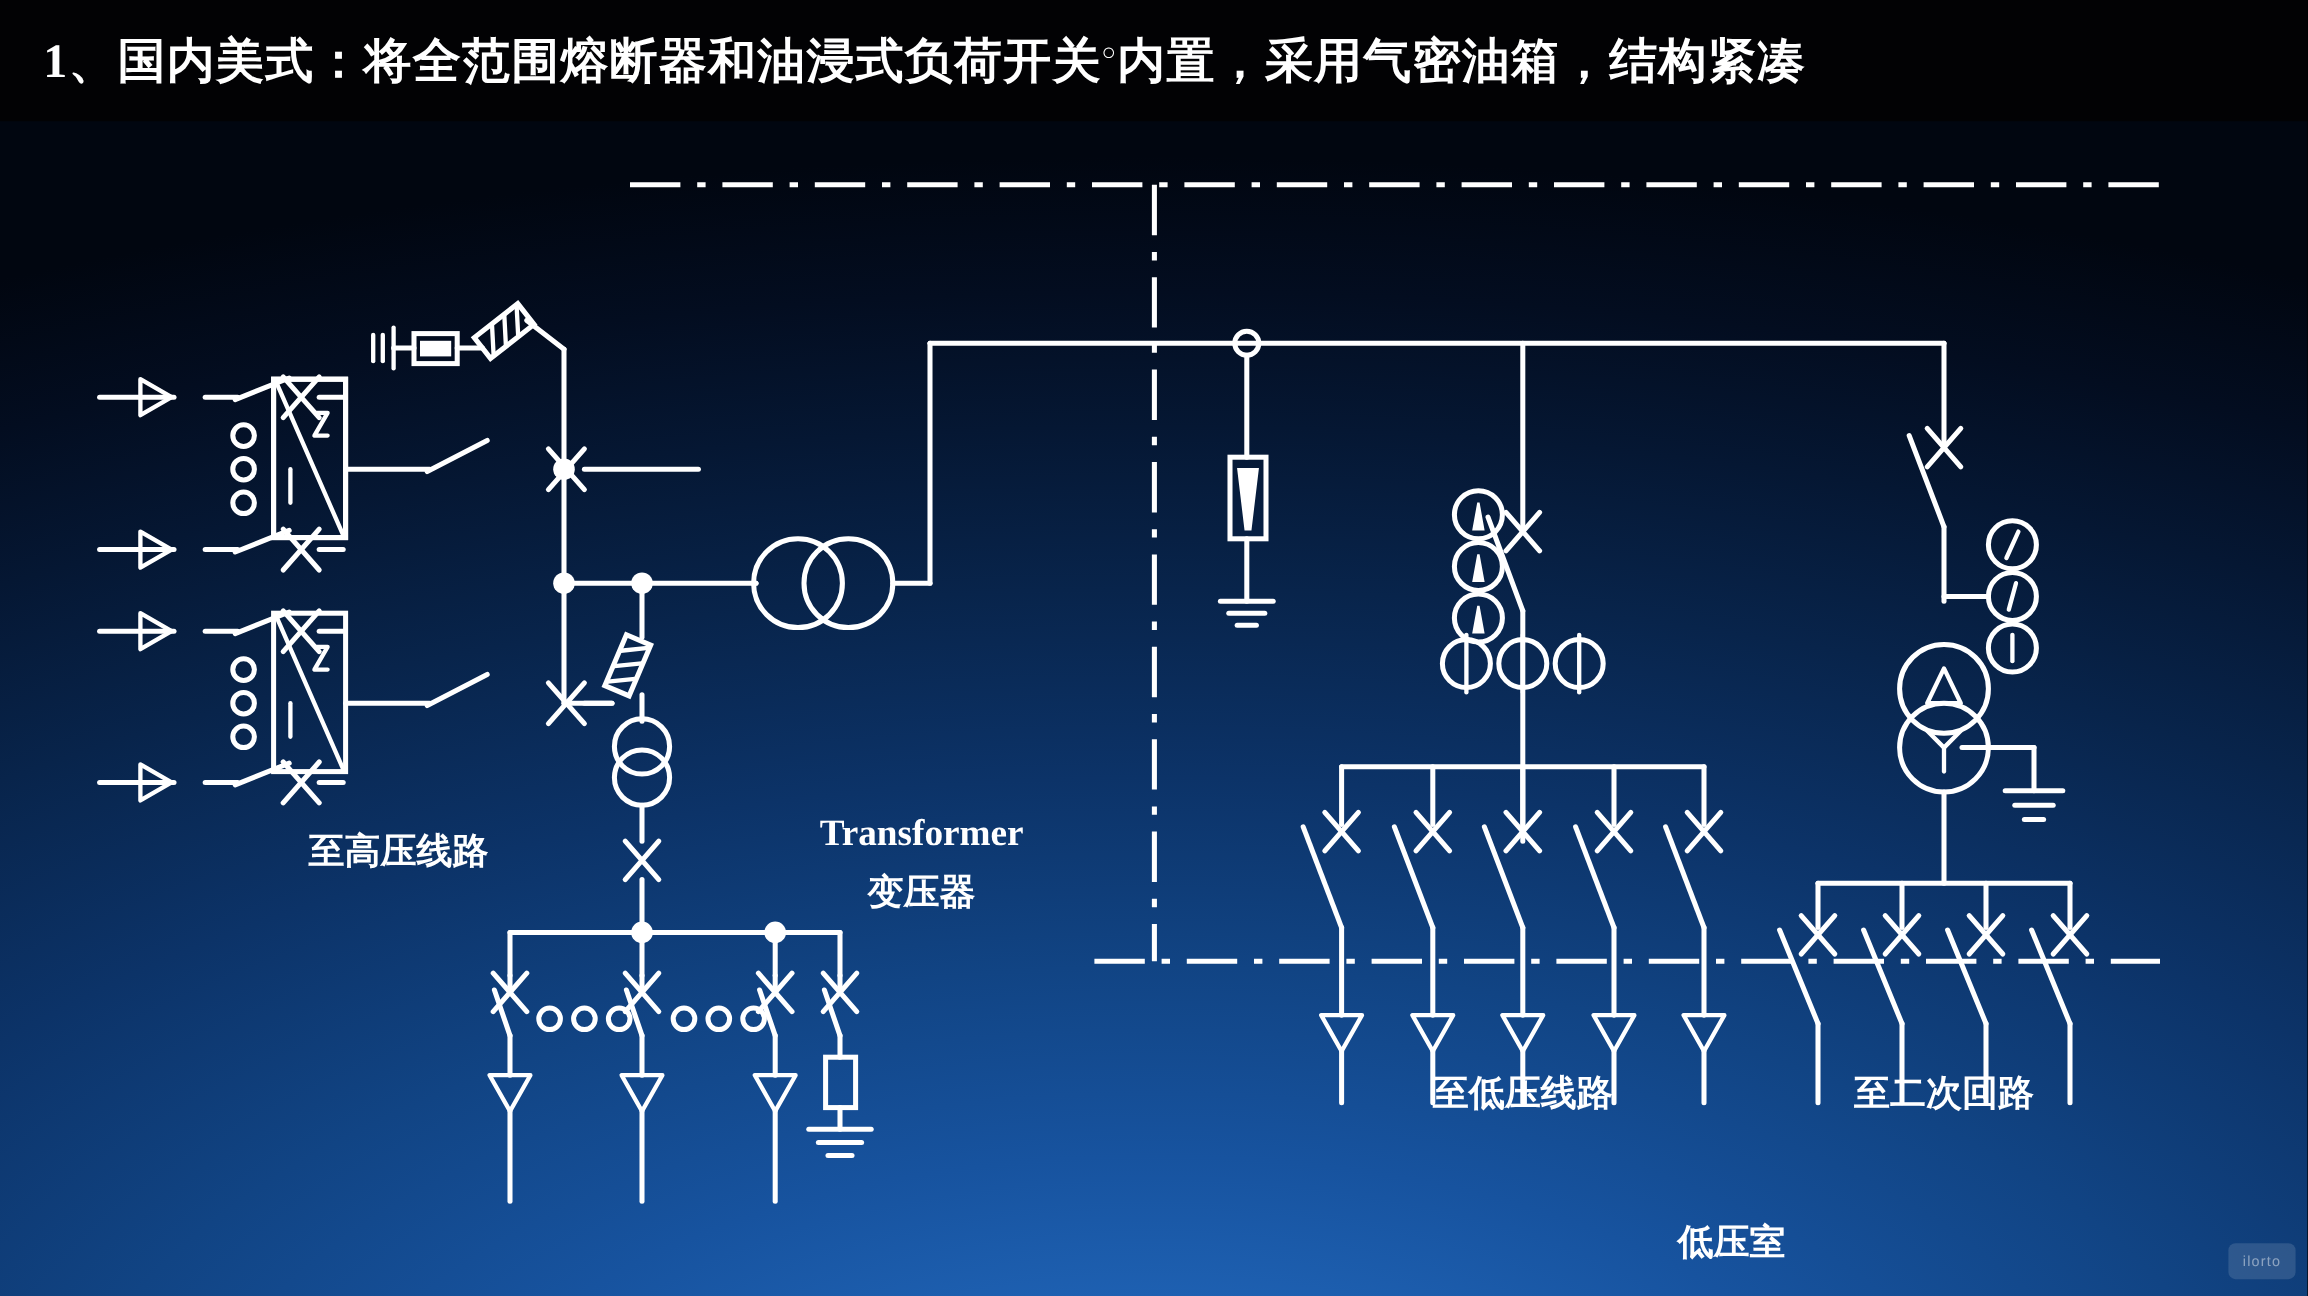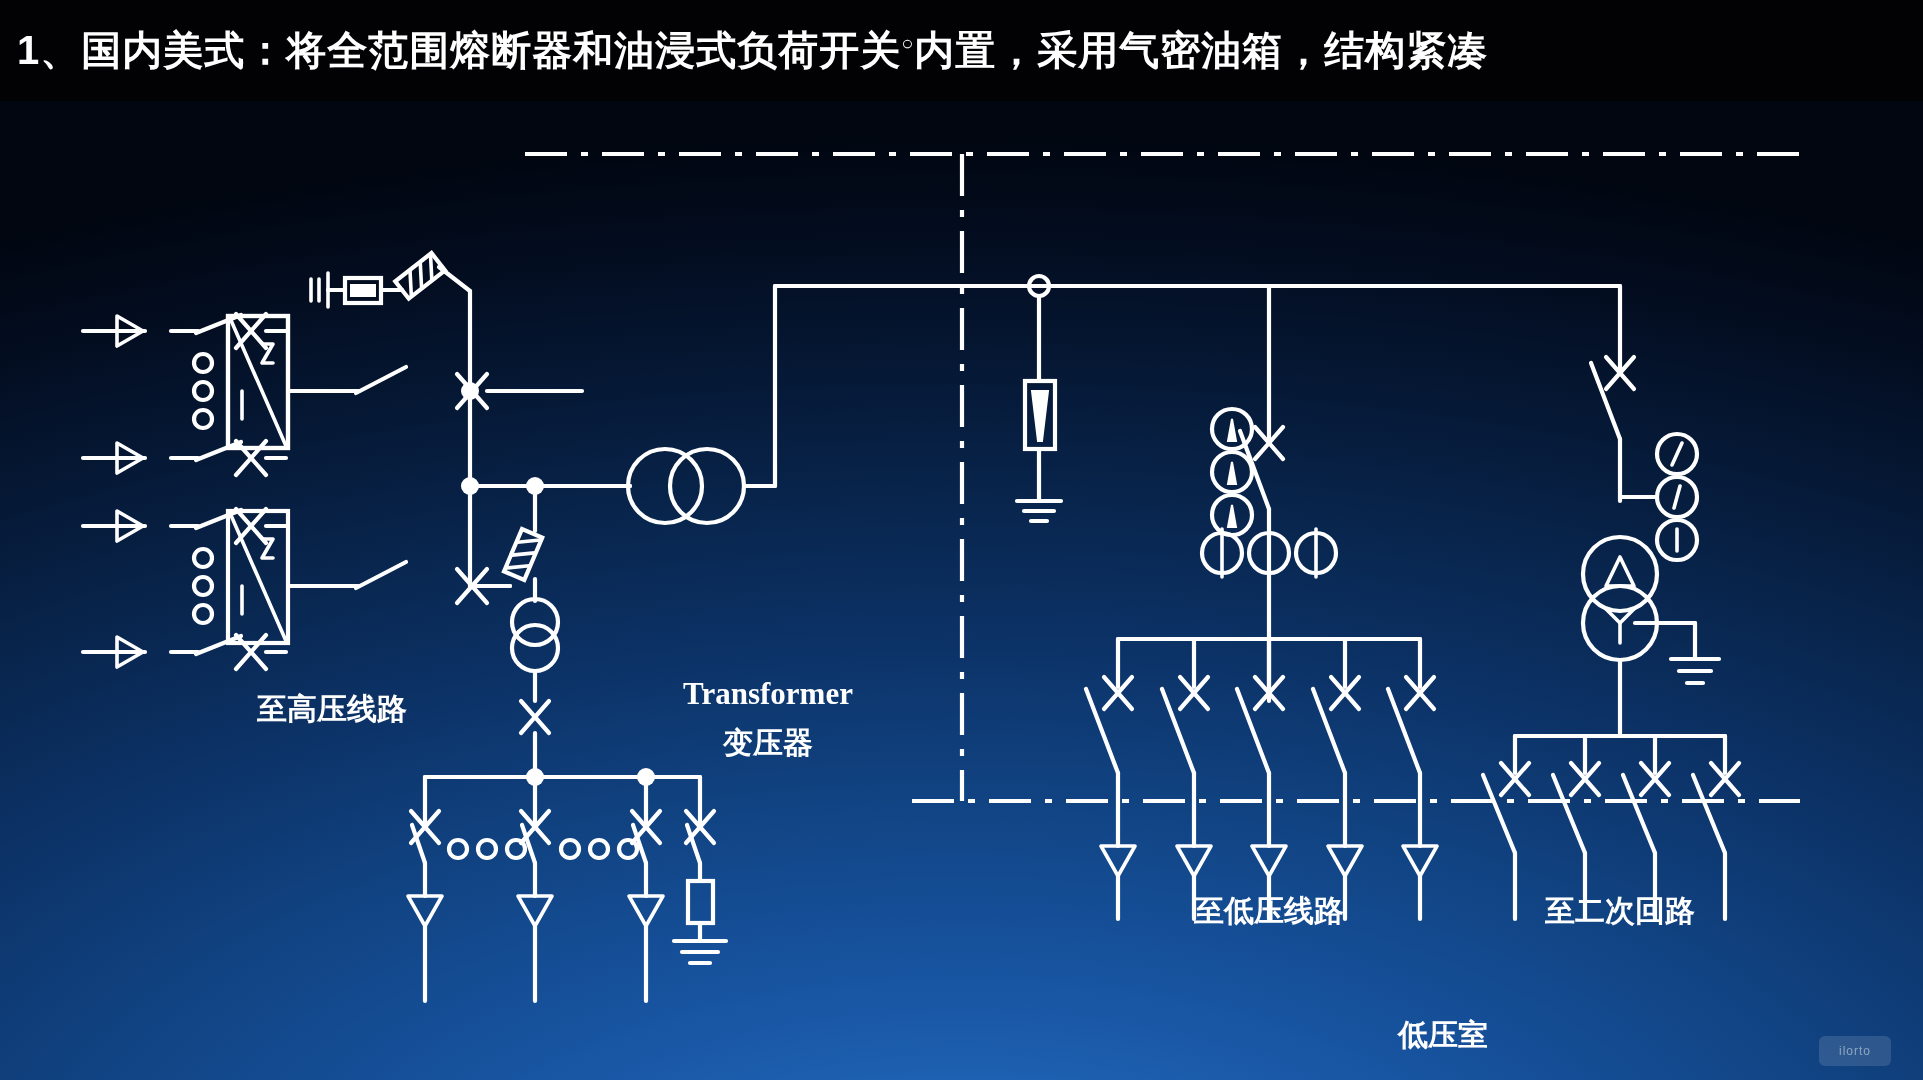--- a/index.html
+++ b/index.html
@@ -17,23 +17,23 @@
   #titlebar{
     position:absolute;left:0;top:0;width:1923px;height:101px;
     background:#020204;
     display:flex;align-items:center;
   }
   #titletext{
     color:#ffffff;
     font-size:40px;
     font-weight:bold;
     letter-spacing:1px;
-    margin-left:17px;
+    margin-left:36px;
     white-space:nowrap;
-    font-family:Liberation Sans, sans-serif;
+    font-family:Liberation Serif, serif;
   }
   #titletext .sup{
     font-size:20px;
     vertical-align:super;
     font-weight:bold;
   }
   
   #canvaswrap{
     position:absolute;left:0;top:101px;width:1923px;height:979px;
     background:
@@ -60,22 +60,22 @@
     fill:#ffffff;
     font-family:"DejaVu Sans","Liberation Sans",sans-serif;
     font-size:30px;font-weight:bold;text-anchor:middle;
   }
   .enlabel{
     fill:#ffffff;
     font-family:"Liberation Serif","DejaVu Serif",serif;
     font-size:31px;font-weight:bold;text-anchor:middle;
   }
   #watermark{
-    position:absolute;right:32px;bottom:14px;
-    width:72px;height:30px;border-radius:6px;
+    position:absolute;right:10px;bottom:14px;
+    width:56px;height:30px;border-radius:6px;
     background:rgba(255,255,255,0.13);
     display:flex;align-items:center;justify-content:center;
     color:rgba(255,255,255,0.45);font-size:12px;letter-spacing:1px;
     font-family:"Liberation Sans",sans-serif;
   }
 </style>
 </head>
 <body>
 
 <div id="stage">

